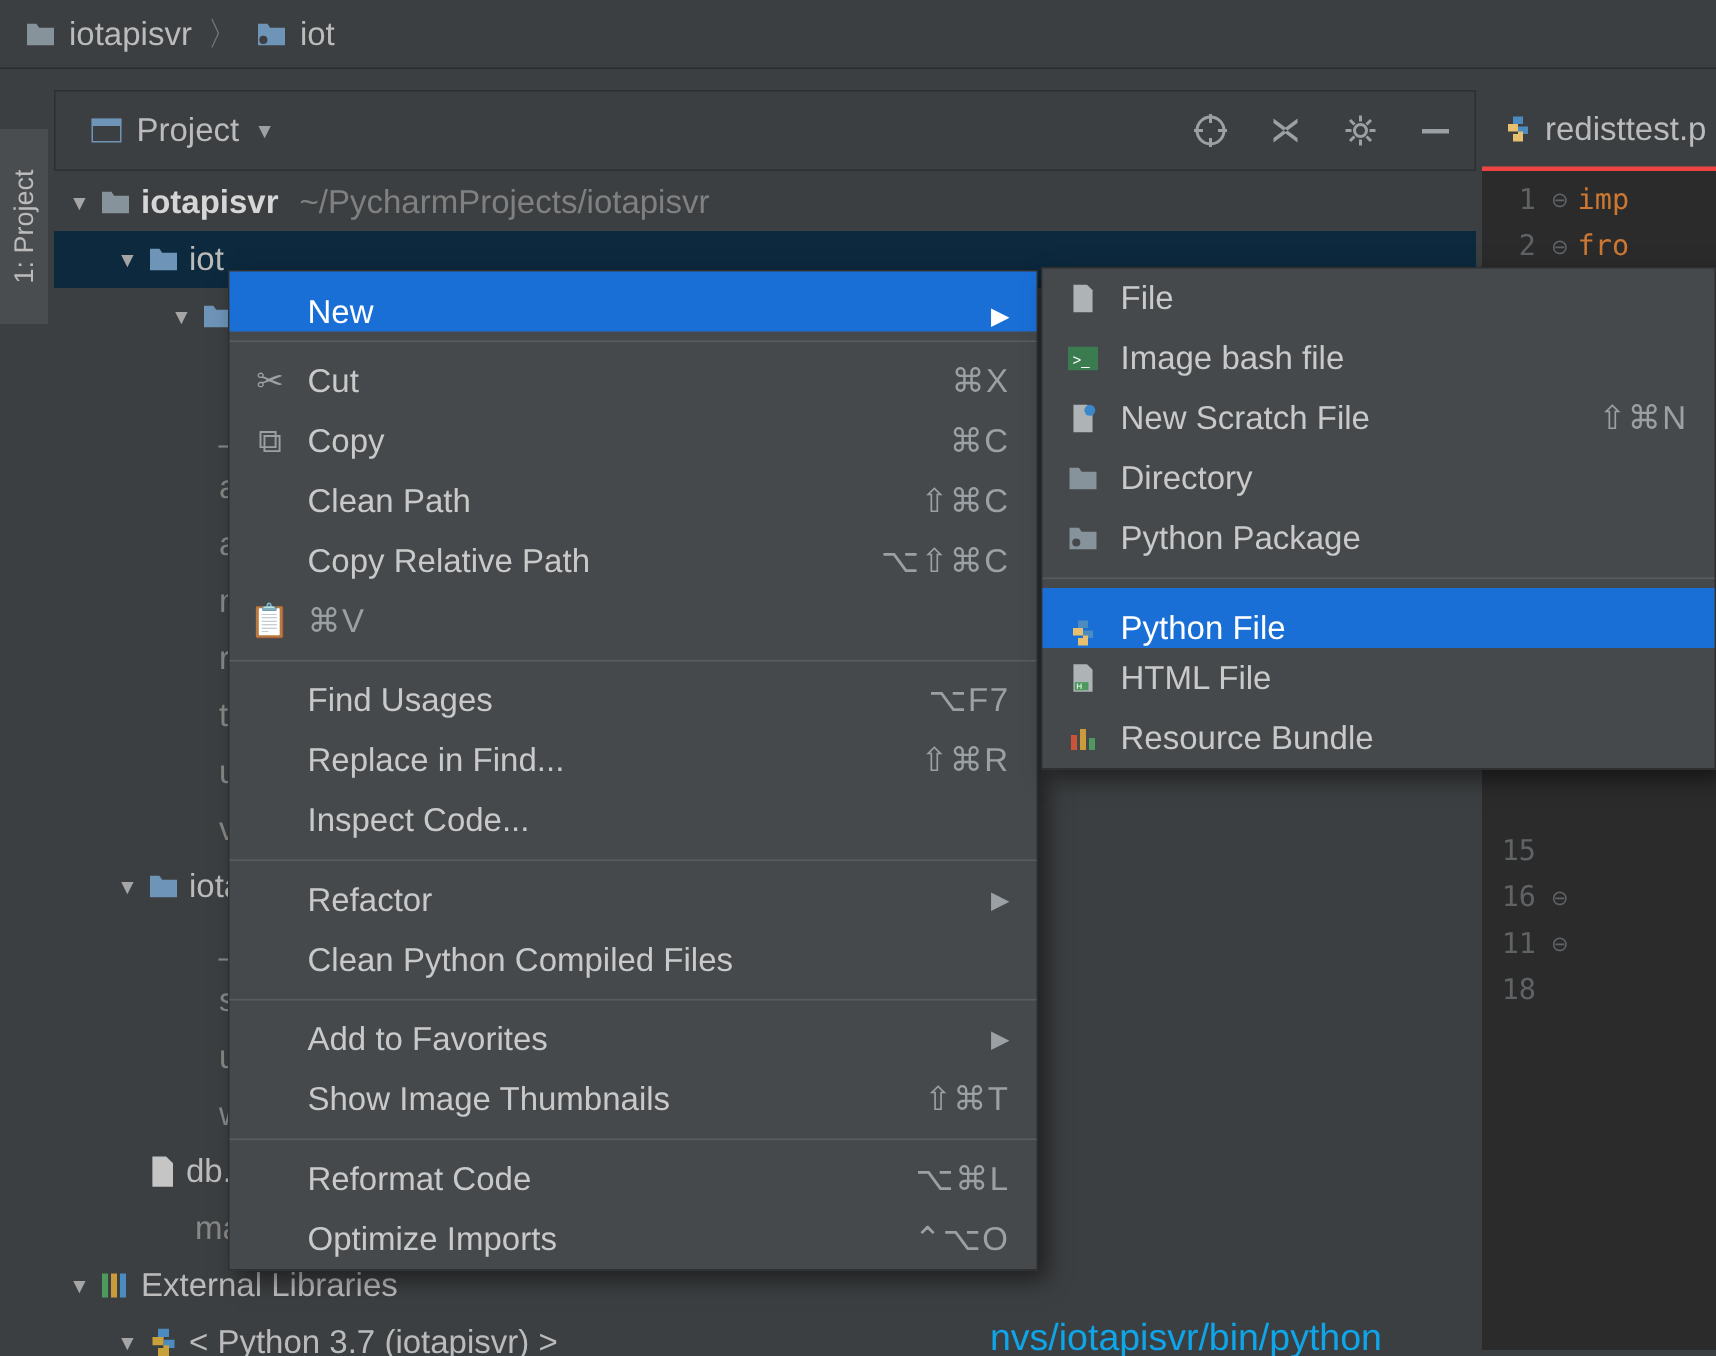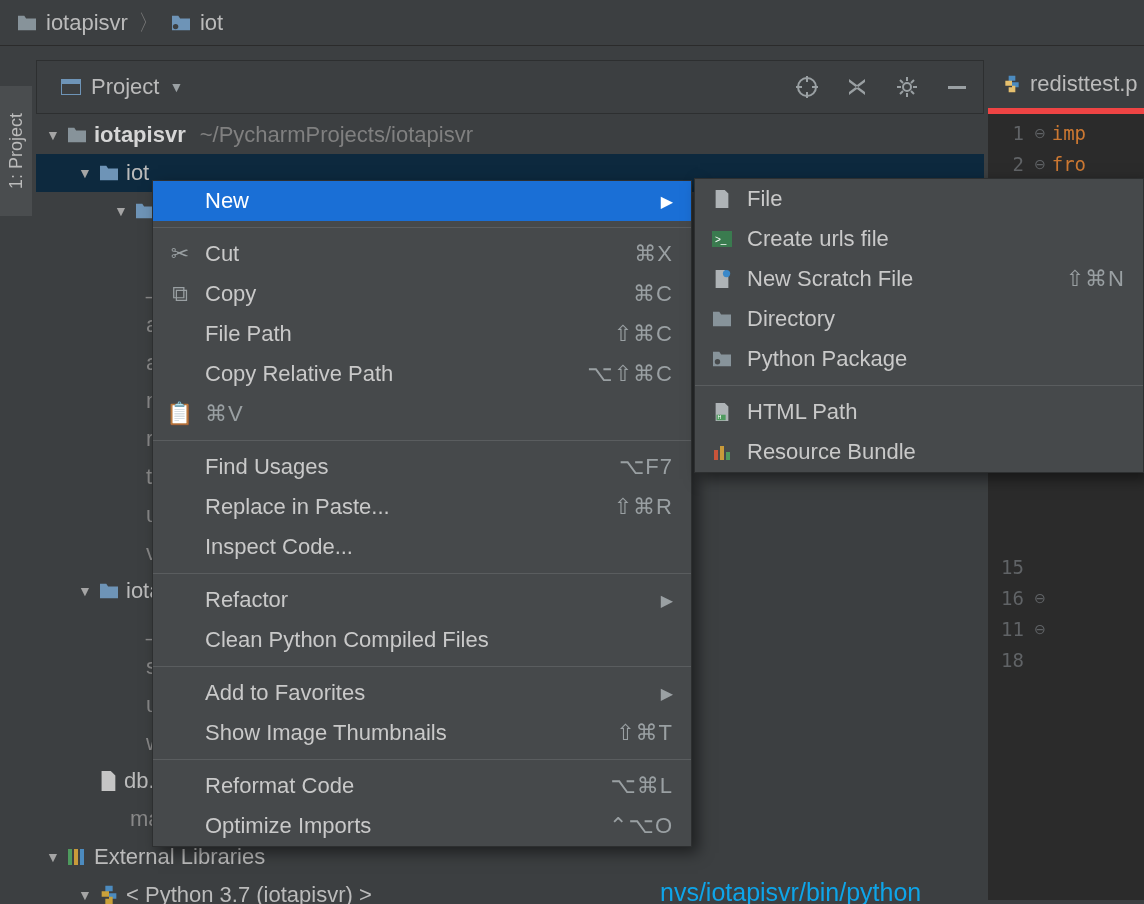--- a/index.html
+++ b/index.html
@@ -117,21 +117,21 @@
   font-size: 22px;
   z-index: 10;
 }
 .menu-item {
   display: flex;
   align-items: center;
   height: 40px;
   padding: 0 18px 0 14px;
   color: #c9c9c9;
 }
-.menu-item.highlight { background: #1a6fd6; color: #ffffff; }
+.menu-item.highlight { background: #1a6fd6; color: #ffffff; align-items: flex-end; }
 .menu-icon { width: 26px; display: flex; justify-content: center; margin-right: 12px; color: #9aa0a3; }
 .menu-item.highlight .menu-icon { color: #fff; }
 .menu-label { flex: 1; }
 .menu-shortcut { color: #9aa0a3; font-size: 22px; letter-spacing: 1px;}
 .menu-arrow { color: #9aa0a3; margin-left: 10px; font-size: 16px;}
 .menu-item.highlight .menu-arrow { color: #fff; }
 .menu-sep { height: 1px; background: #5a5d5f; margin: 6px 0; }
 
 
 .submenu {
@@ -155,21 +155,21 @@
   height: 840px;
   background: #2b2b2b;
 }
 .editor-tab {
   height: 54px;
   background: #3c3f41;
   display: flex;
   align-items: center;
   padding-left: 14px;
   gap: 8px;
-  border-bottom: 6px solid #ef4444;
+  border-bottom: 3px solid #ef4444;
 }
 .gutter {
   padding: 4px 10px;
   color: #606366;
   font-family: Menlo, Consolas, monospace;
   font-size: 19px;
   line-height: 31px;
   text-align: right;
   width: 46px;
   float: left;
@@ -379,41 +379,41 @@
     <span class="menu-label">Cut</span>
     <span class="menu-shortcut">⌘X</span>
   </div>
   <div class="menu-item">
     <span class="menu-icon">⧉</span>
     <span class="menu-label">Copy</span>
     <span class="menu-shortcut">⌘C</span>
   </div>
   <div class="menu-item">
     <span class="menu-icon"></span>
-    <span class="menu-label">File Path</span>
+    <span class="menu-label">Clean Path</span>
     <span class="menu-shortcut">⇧⌘C</span>
   </div>
   <div class="menu-item">
     <span class="menu-icon"></span>
     <span class="menu-label">Copy Relative Path</span>
     <span class="menu-shortcut">⌥⇧⌘C</span>
   </div>
   <div class="menu-item">
     <span class="menu-icon">📋</span>
     <span class="menu-shortcut">⌘V</span>
   </div>
   <div class="menu-sep"></div>
   <div class="menu-item">
     <span class="menu-icon"></span>
     <span class="menu-label">Find Usages</span>
     <span class="menu-shortcut">⌥F7</span>
   </div>
   <div class="menu-item">
     <span class="menu-icon"></span>
-    <span class="menu-label">Replace in Paste...</span>
+    <span class="menu-label">Replace in Find...</span>
     <span class="menu-shortcut">⇧⌘R</span>
   </div>
   <div class="menu-item">
     <span class="menu-icon"></span>
     <span class="menu-label">Inspect Code...</span>
   </div>
   <div class="menu-sep"></div>
   <div class="menu-item">
     <span class="menu-icon"></span>
     <span class="menu-label">Refactor</span>
@@ -456,21 +456,21 @@
       </span>
     <span class="menu-label">File</span>
   </div>
   <div class="menu-item">
     <span class="menu-icon">
         <svg width="20" height="16" viewBox="0 0 20 16">
           <rect width="20" height="16" fill="#3a7b4f"></rect>
           <text x="3" y="12" font-size="10" fill="#fff">&gt;_</text>
         </svg>
       </span>
-    <span class="menu-label">Create urls file</span>
+    <span class="menu-label">Image bash file</span>
   </div>
   <div class="menu-item">
     <span class="menu-icon">
         <svg width="18" height="20" viewBox="0 0 18 22">
           <path fill="#aeb3b6" d="M2 1h10l4 4v16H2z"></path>
           <circle cx="14" cy="5" r="4" fill="#3a88c9"></circle>
         </svg>
       </span>
     <span class="menu-label">New Scratch File</span>
     <span class="menu-shortcut">⇧⌘N</span>
@@ -486,29 +486,38 @@
   <div class="menu-item">
     <span class="menu-icon">
         <svg width="22" height="18" viewBox="0 0 24 20">
           <path fill="#87939a" d="M2 2h7l2 3h11v13H2z"></path>
           <circle cx="7" cy="13" r="3" fill="#46494b"></circle>
         </svg>
       </span>
     <span class="menu-label">Python Package</span>
   </div>
   <div class="menu-sep"></div>
+  <div class="menu-item highlight">
+    <span class="menu-icon">
+        <svg width="20" height="20" viewBox="0 0 24 24">
+          <path fill="#4c8bbf" d="M8 2h8v6h-4v2h8v6h-8v-6H8z"></path>
+          <path fill="#e6c06e" d="M16 22H8v-6h4v-2H4v-6h8v6h4z"></path>
+        </svg>
+      </span>
+    <span class="menu-label">Python File</span>
+  </div>
   <div class="menu-item">
     <span class="menu-icon">
         <svg width="18" height="20" viewBox="0 0 18 22">
           <path fill="#aeb3b6" d="M2 1h10l4 4v16H2z"></path>
           <rect x="3" y="14" width="10" height="6" fill="#4e9a5e"></rect>
           <text x="4" y="19" font-size="6" fill="#fff">H</text>
         </svg>
       </span>
-    <span class="menu-label">HTML Path</span>
+    <span class="menu-label">HTML File</span>
   </div>
   <div class="menu-item">
     <span class="menu-icon">
         <svg width="20" height="20" viewBox="0 0 20 20">
           <rect x="2" y="8" width="4" height="10" fill="#c9543a"></rect>
           <rect x="8" y="4" width="4" height="14" fill="#c99b3a"></rect>
           <rect x="14" y="10" width="4" height="8" fill="#4e9a5e"></rect>
         </svg>
       </span>
     <span class="menu-label">Resource Bundle</span>

